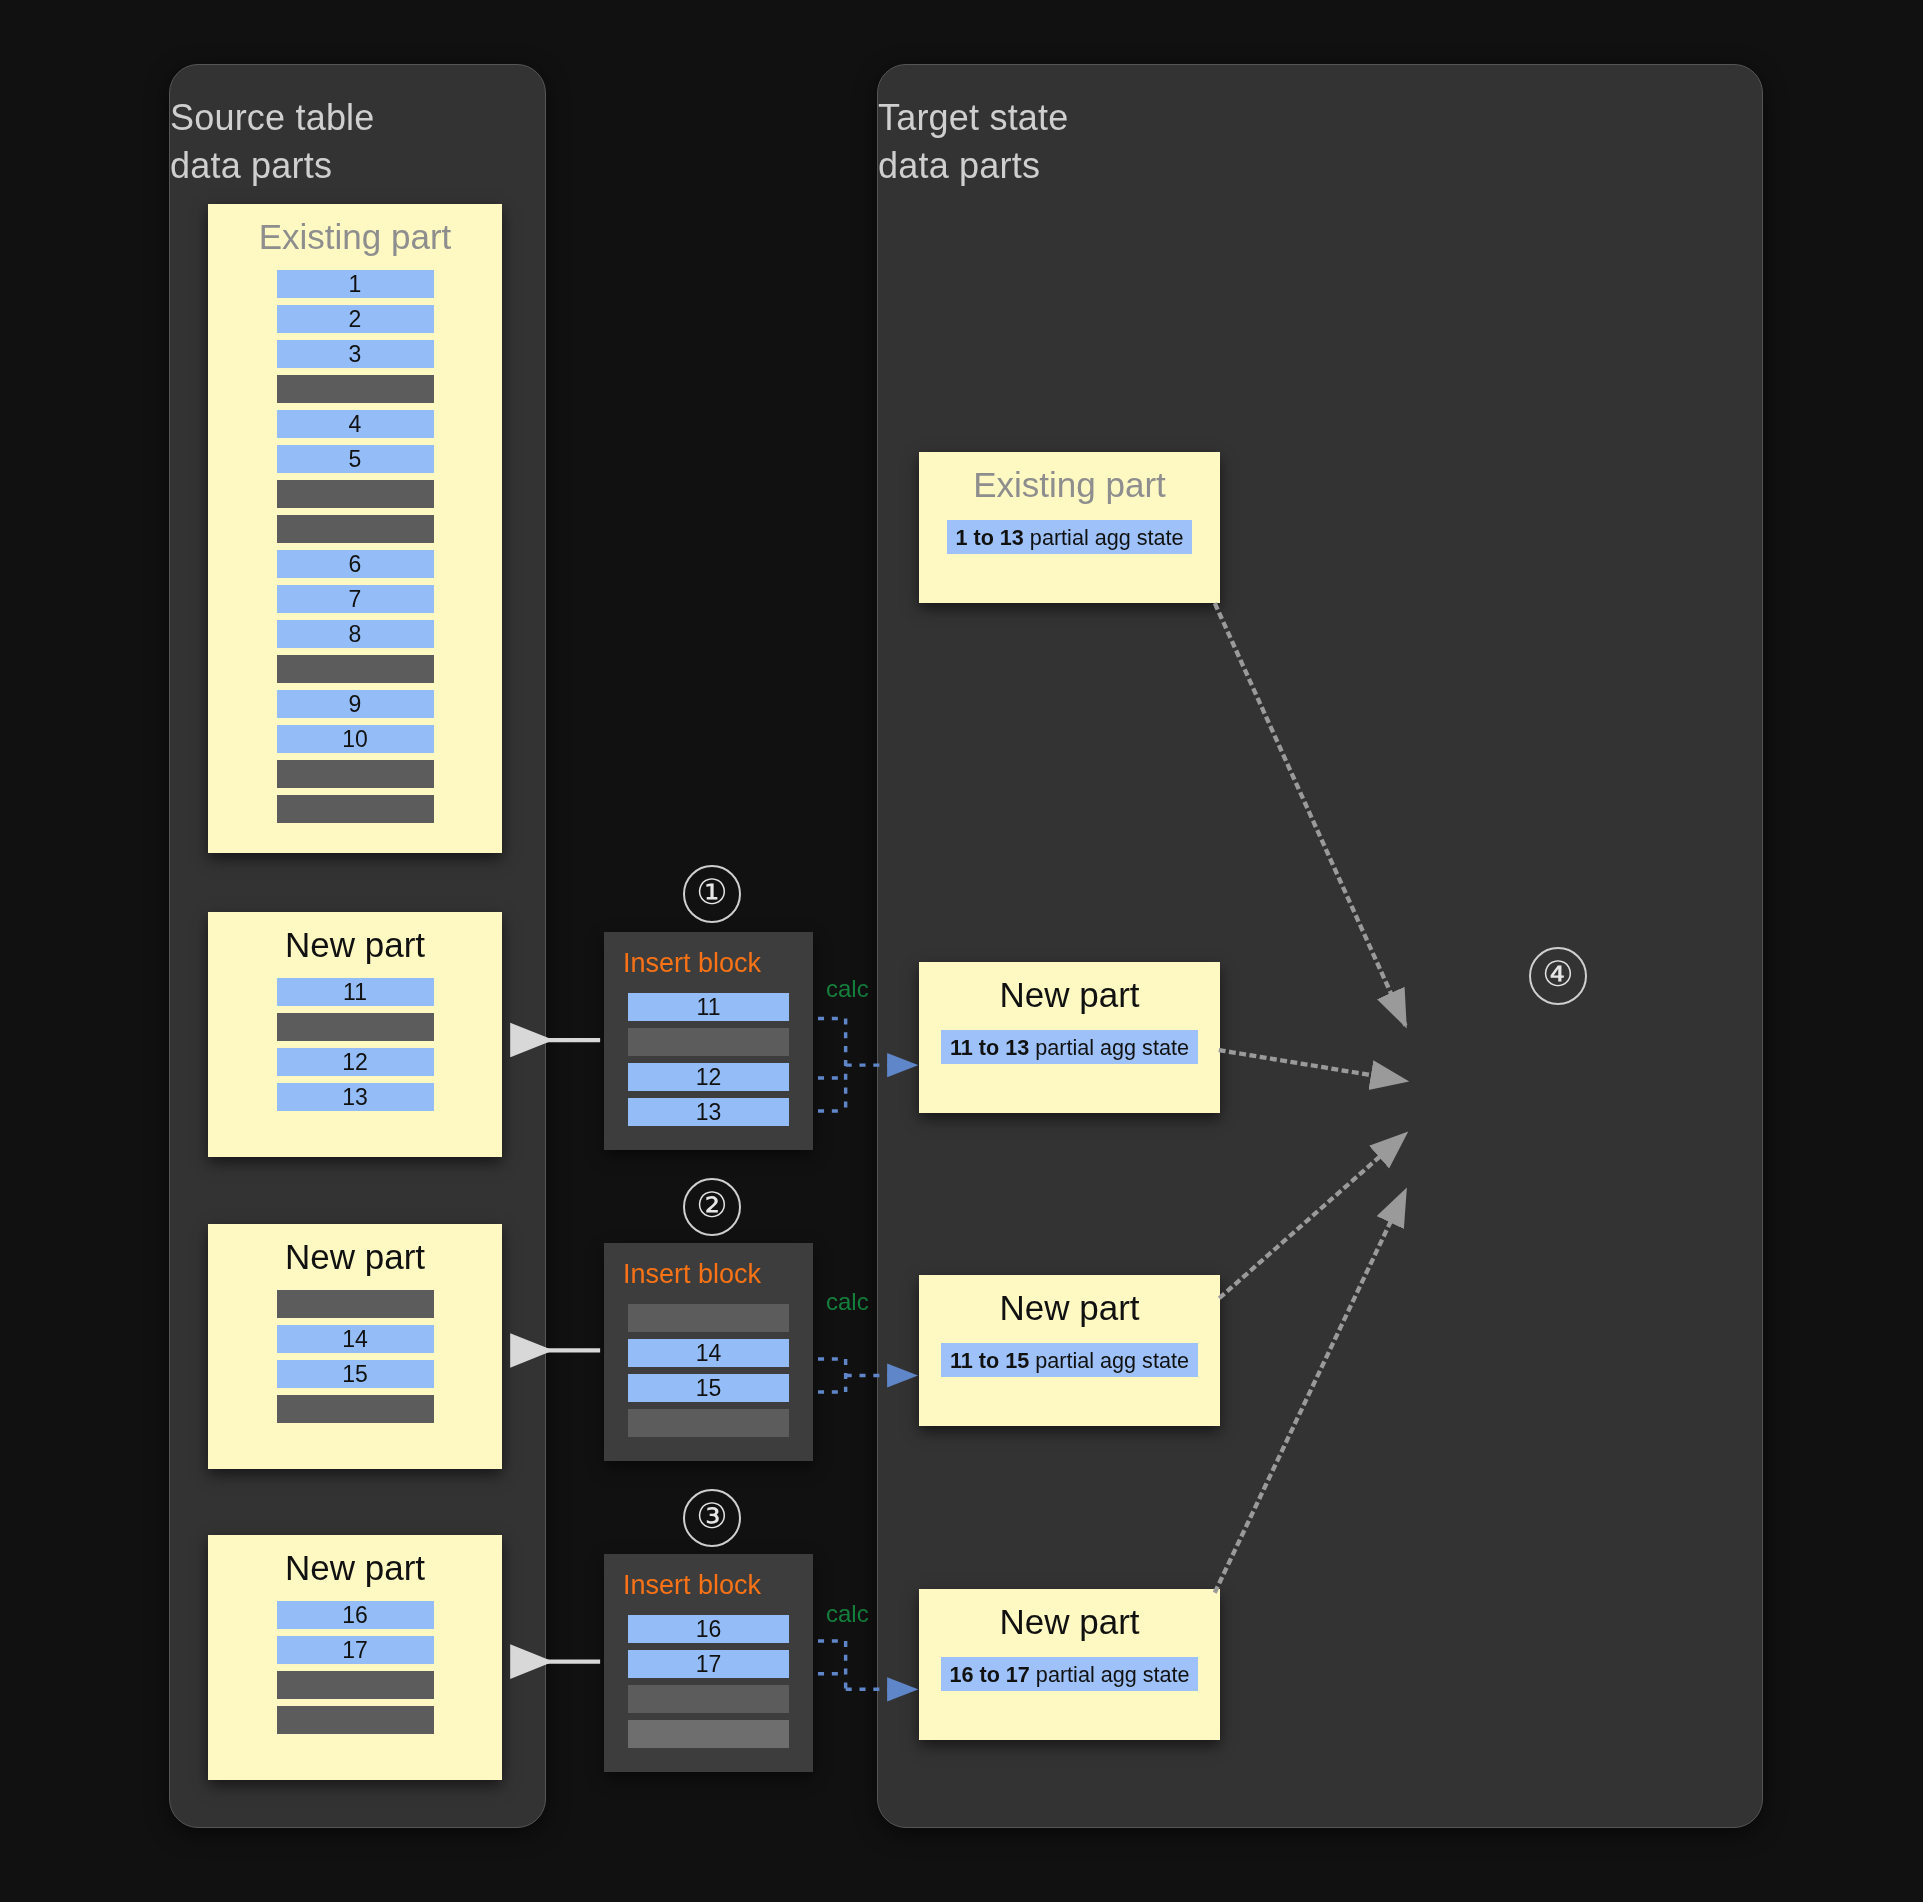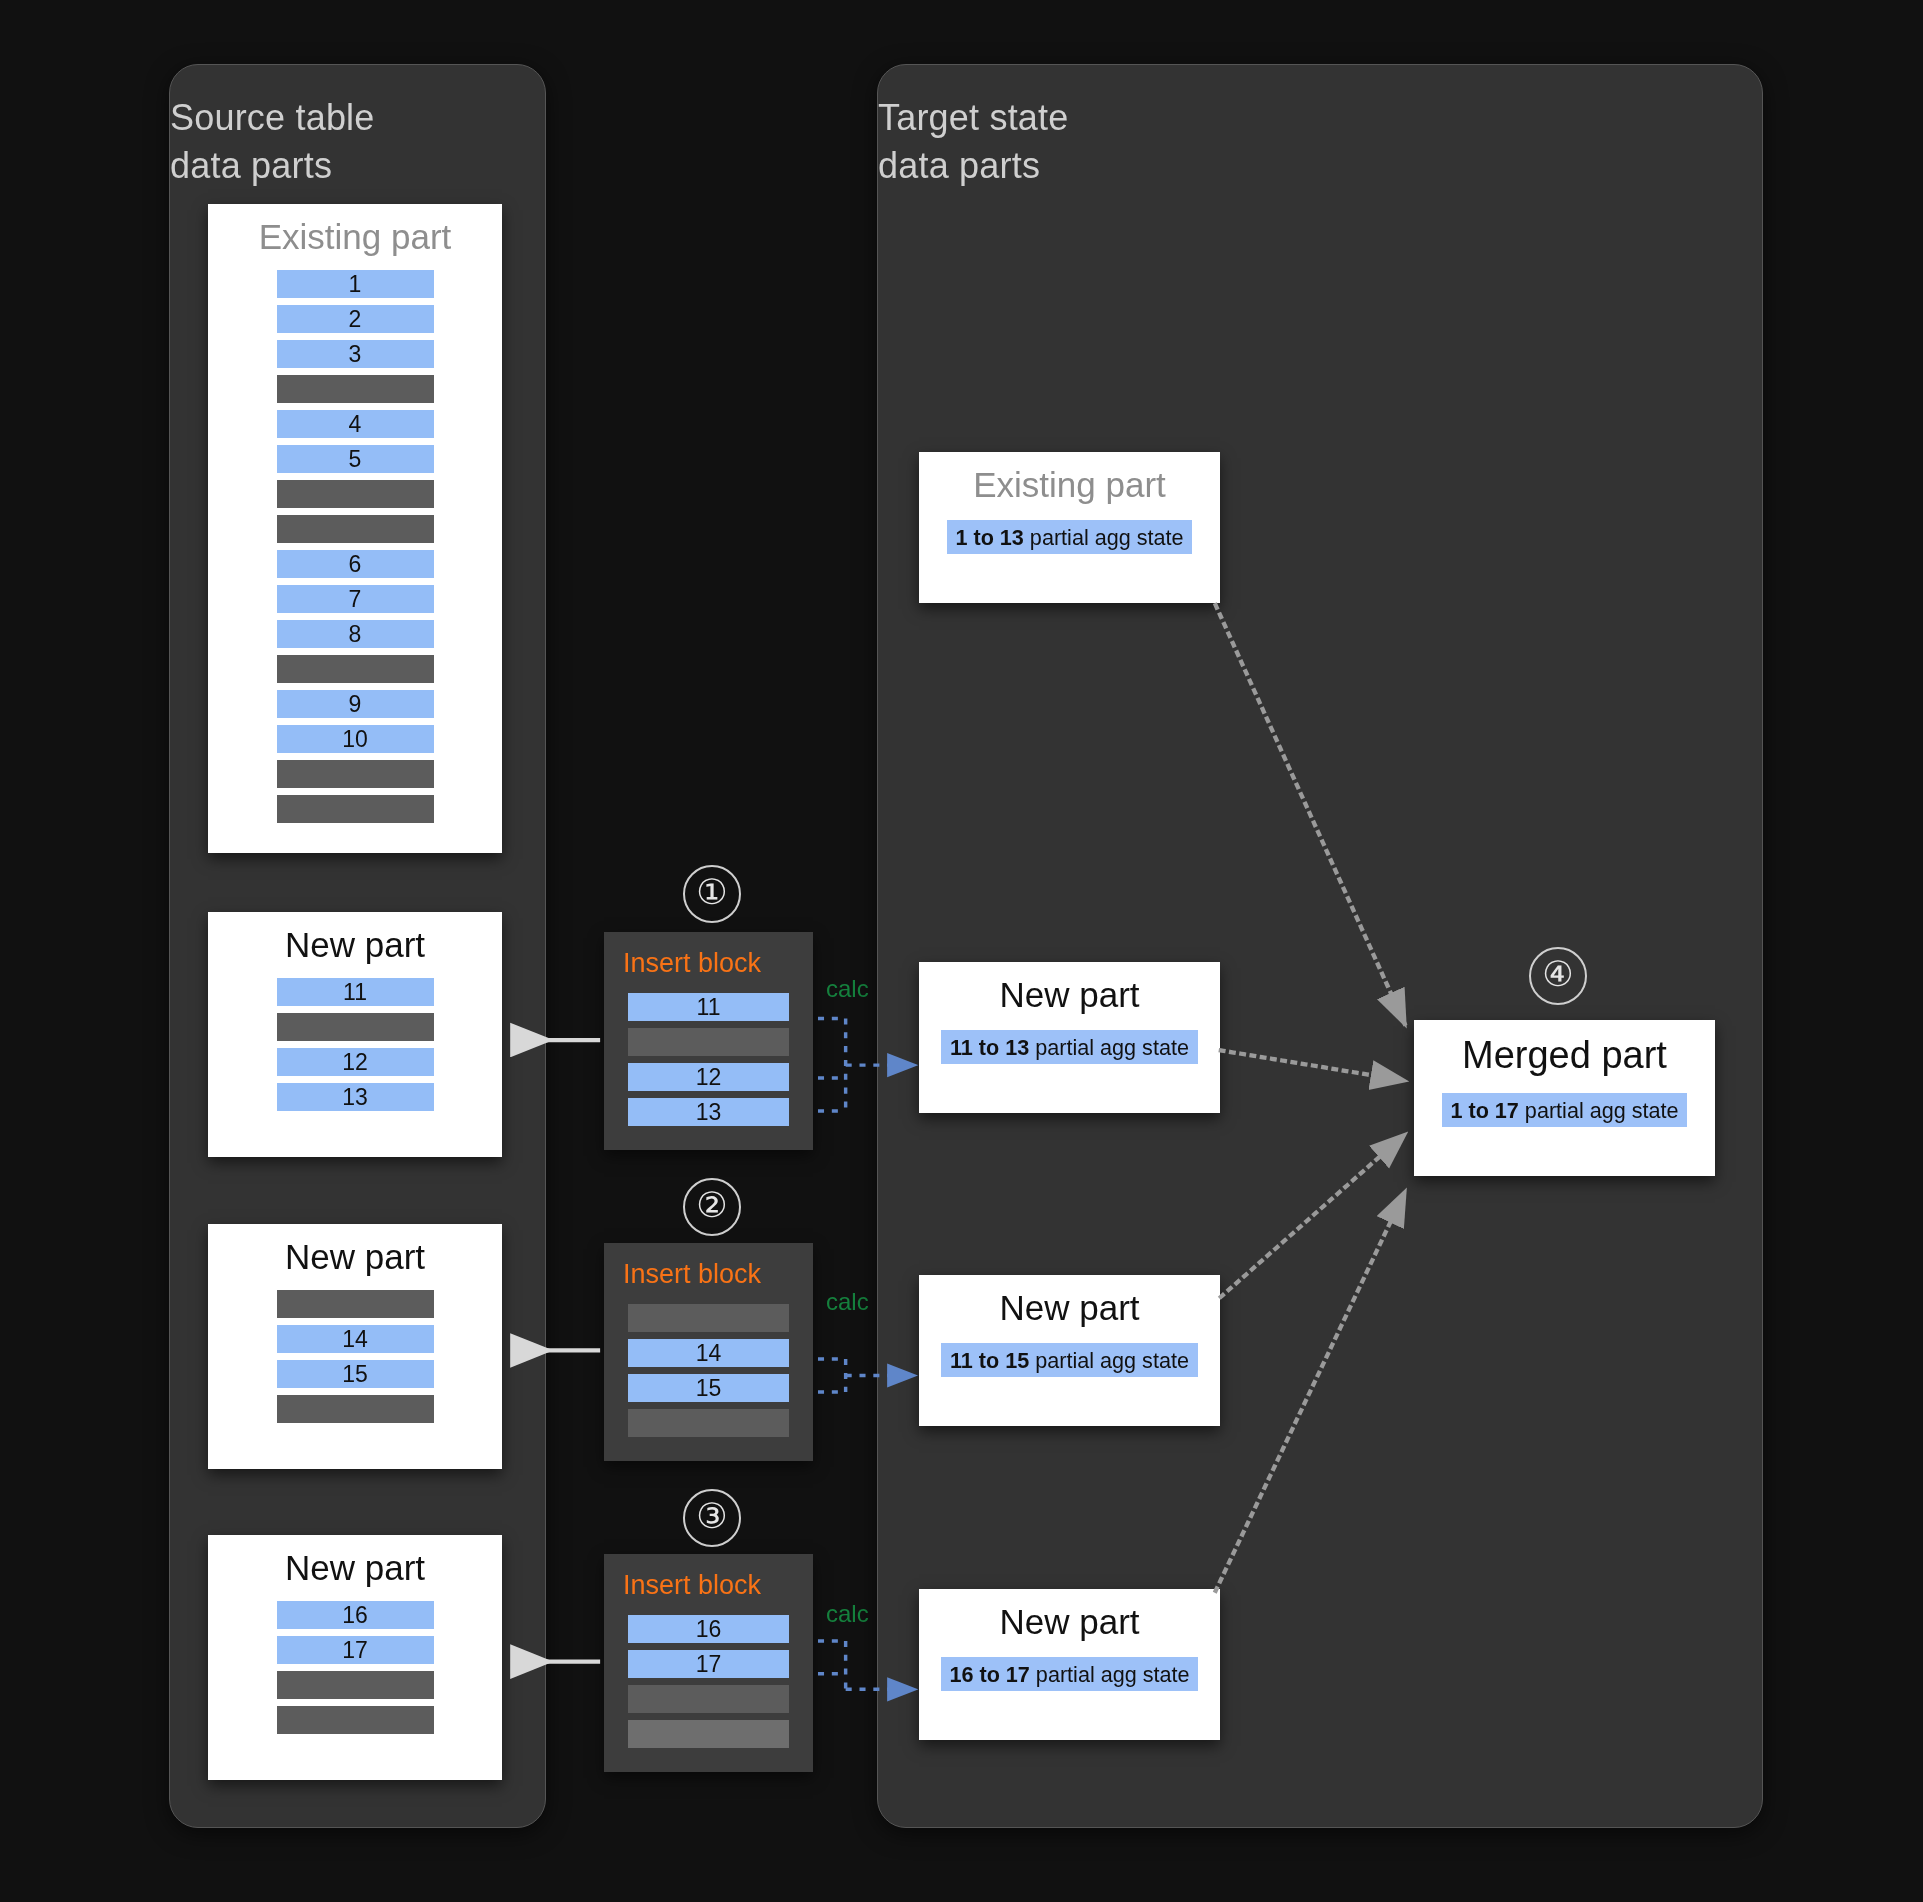--- a/index.html
+++ b/index.html
@@ -16,21 +16,21 @@
     border-radius:29px;box-shadow:0 5.2px 22.5px rgba(0,0,0,.55);
   }
   .panel-title{
     position:absolute;left:0;right:0;
     color:#cfcfcf;font-size:36px;line-height:48px;letter-spacing:0.2px;
     white-space:pre-line;
   }
 
   
   .ypart{
-    position:absolute;background:#ffffff;
+    position:absolute;background:#fef9c3;
     box-shadow:0 6px 14px rgba(0,0,0,.55);
   }
   .ypart .ptitle{
     text-align:center;font-size:35px;line-height:42px;color:#111;
     padding-top:12px;
   }
   .ypart .ptitle.muted{color:#8e8e8e;}
 
   .rows{margin-top:12px;}
   .row{
@@ -206,28 +206,20 @@
   <div class="ypart" style="left:919px;top:1589px;width:301px;height:151px;">
     <div class="ptitle">New part</div>
     <div class="pillwrap">
       <span class="pill">
         <b>16 to 17</b><span> partial agg state</span>
       </span>
     </div>
   </div>
 
   <div class="step" style="left:1529px;top:947px;">④</div>
-  <div class="ypart" style="left:1414px;top:1020px;width:301px;height:156px;">
-    <div class="ptitle" style="font-size:38px;line-height:47px;">Merged part</div>
-    <div class="pillwrap">
-      <span class="pill">
-        <b>1 to 17</b><span> partial agg state</span>
-      </span>
-    </div>
-  </div>
 
   <svg class="overlay" viewBox="0 0 2224 2200">
     <defs>
       <marker id="ah-solid" markerWidth="10" markerHeight="10" refX="8" refY="4" orient="auto" markerUnits="strokeWidth">
         <path d="M10,0 L10,8 L0,4 z" fill="#d8d8d8"></path>
       </marker>
       <marker id="ah-dot" markerWidth="9" markerHeight="9" refX="8" refY="3.5" orient="auto" markerUnits="strokeWidth">
         <path d="M0,0 L9,3.5 L0,7 z" fill="#9a9a9a"></path>
       </marker>
       <marker id="ah-dotblue" markerWidth="9" markerHeight="9" refX="8" refY="3.5" orient="auto" markerUnits="strokeWidth">

